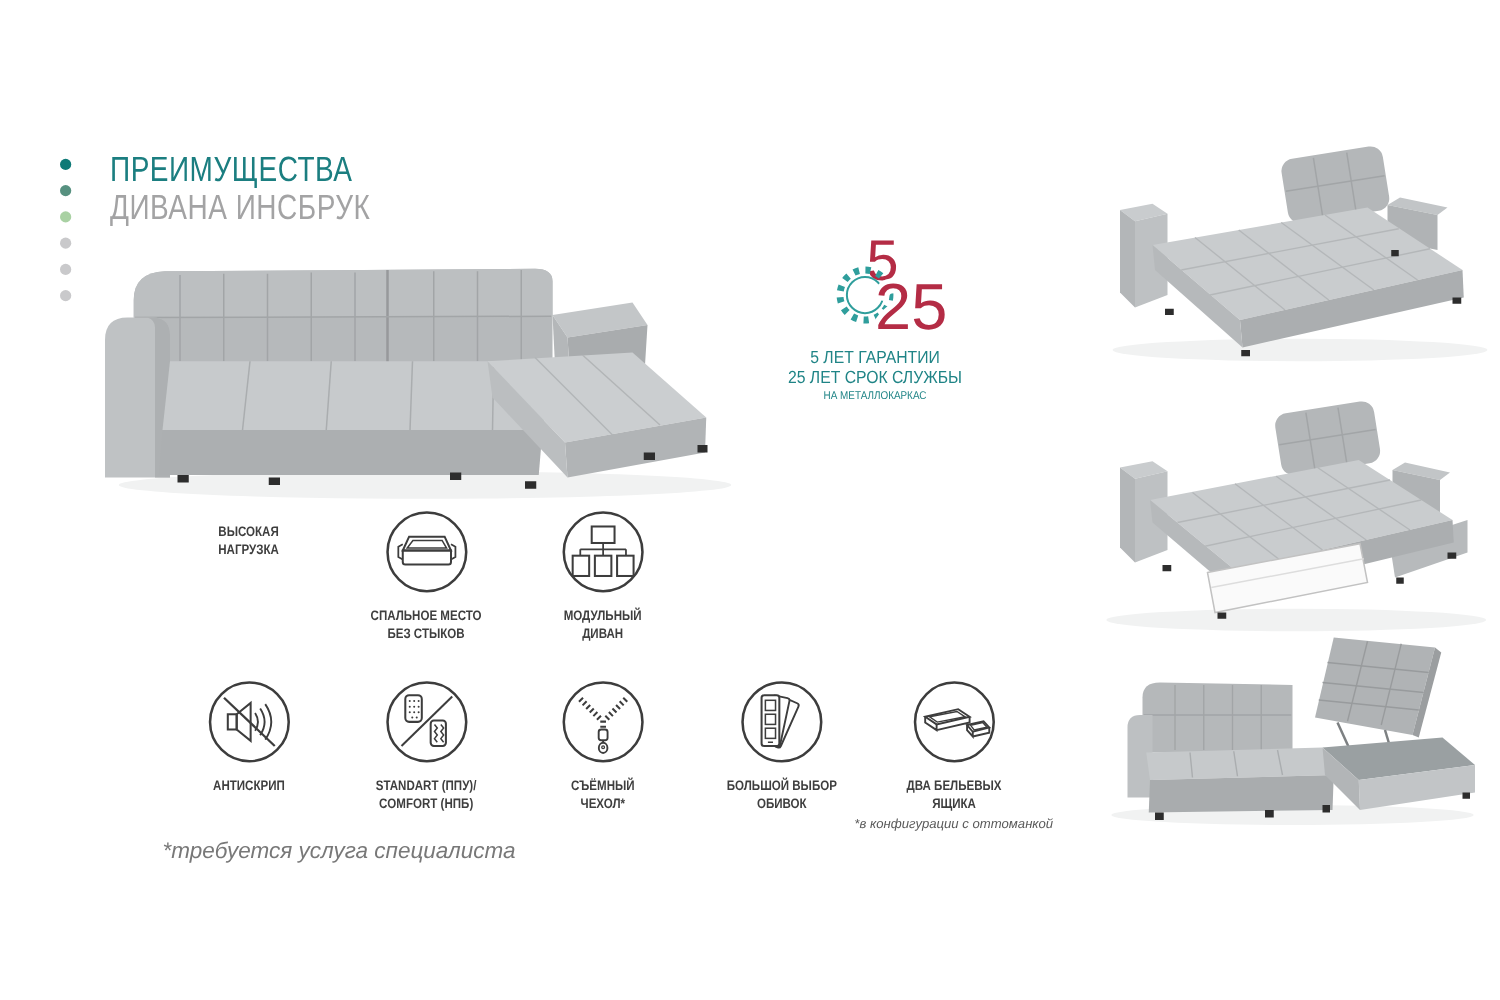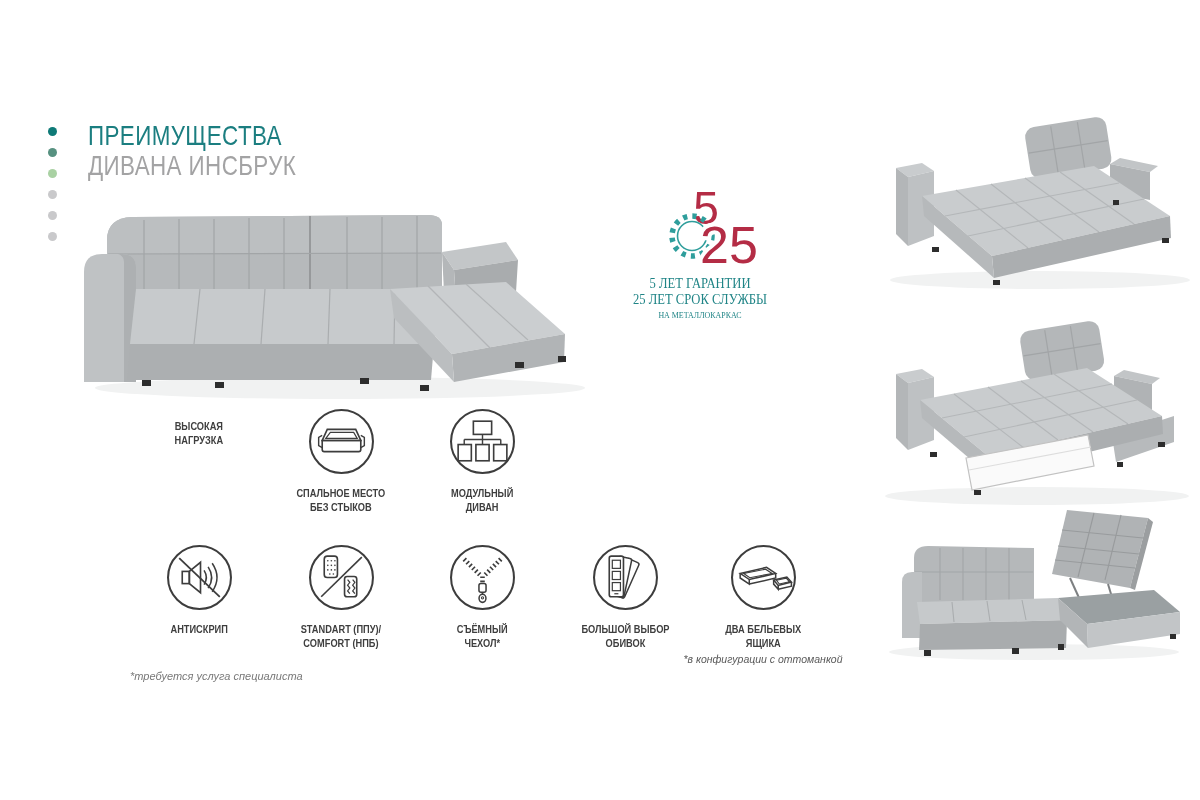--- a/index.html
+++ b/index.html
@@ -14,32 +14,32 @@
 
   
   .title{position:absolute;left:88px;top:121px;}
   .title .l1,.title .l2{display:block;font-size:28px;line-height:30px;letter-spacing:.5px;
       transform:scaleX(.8);transform-origin:0 0;white-space:nowrap;}
   .title .l1{color:#1b7e80;}
   .title .l2{color:#a3a3a4;}
 
   
   .warranty{position:absolute;left:618px;top:184px;width:164px;text-align:center;}
-  .warranty .lines{margin-top:2px;color:#1f8486;font-family:Liberation Serif, serif;}
+  .warranty .lines{margin-top:2px;color:#1f8486;}
   .warranty .wl{font-size:14px;line-height:16px;transform:scaleX(.9);transform-origin:50% 0;white-space:nowrap;}
   .warranty .wl3{font-size:9px;line-height:12px;margin-top:1px;transform:scaleX(.88);transform-origin:50% 0;}
 
   
   .feat{position:absolute;width:150px;display:flex;flex-direction:column;align-items:center;}
   .feat-icon svg{display:block;}
   .feat-label{margin-top:12px;font-size:11px;font-weight:bold;line-height:13.5px;color:#3e3e3e;
       text-align:center;white-space:pre-line;transform:scaleX(.84);transform-origin:50% 0;}
   .feat-note{margin-top:3px;font-size:10.5px;font-style:italic;color:#5a5a5a;white-space:nowrap;text-align:right;}
 
-  .footnote{position:absolute;left:130px;top:670px;font-size:11px;font-style:italic;color:#787878;}
+  .footnote{position:absolute;left:130px;top:670px;font-size:18px;font-style:italic;color:#787878;}
 
   .hero{position:absolute;left:60px;top:192px;}
   .g1{position:absolute;left:862px;top:104px;}
   .g2{position:absolute;left:862px;top:318px;}
   .g3{position:absolute;left:862px;top:502px;}
 </style>
 </head>
 <body>
 
 <div class="page">

